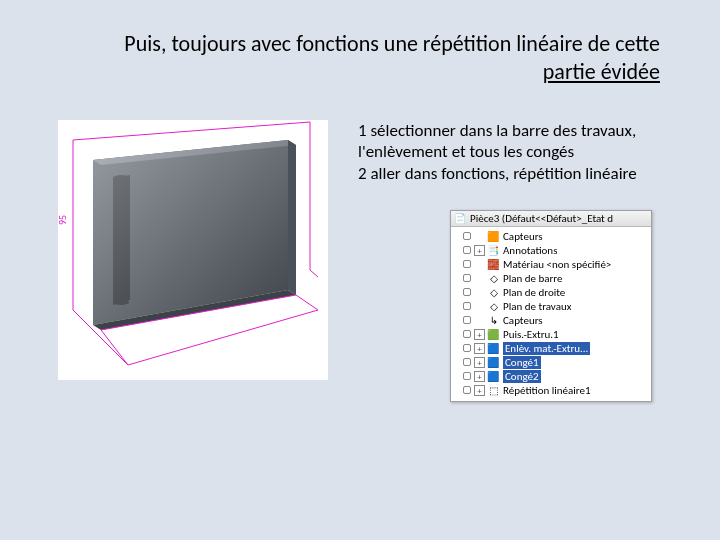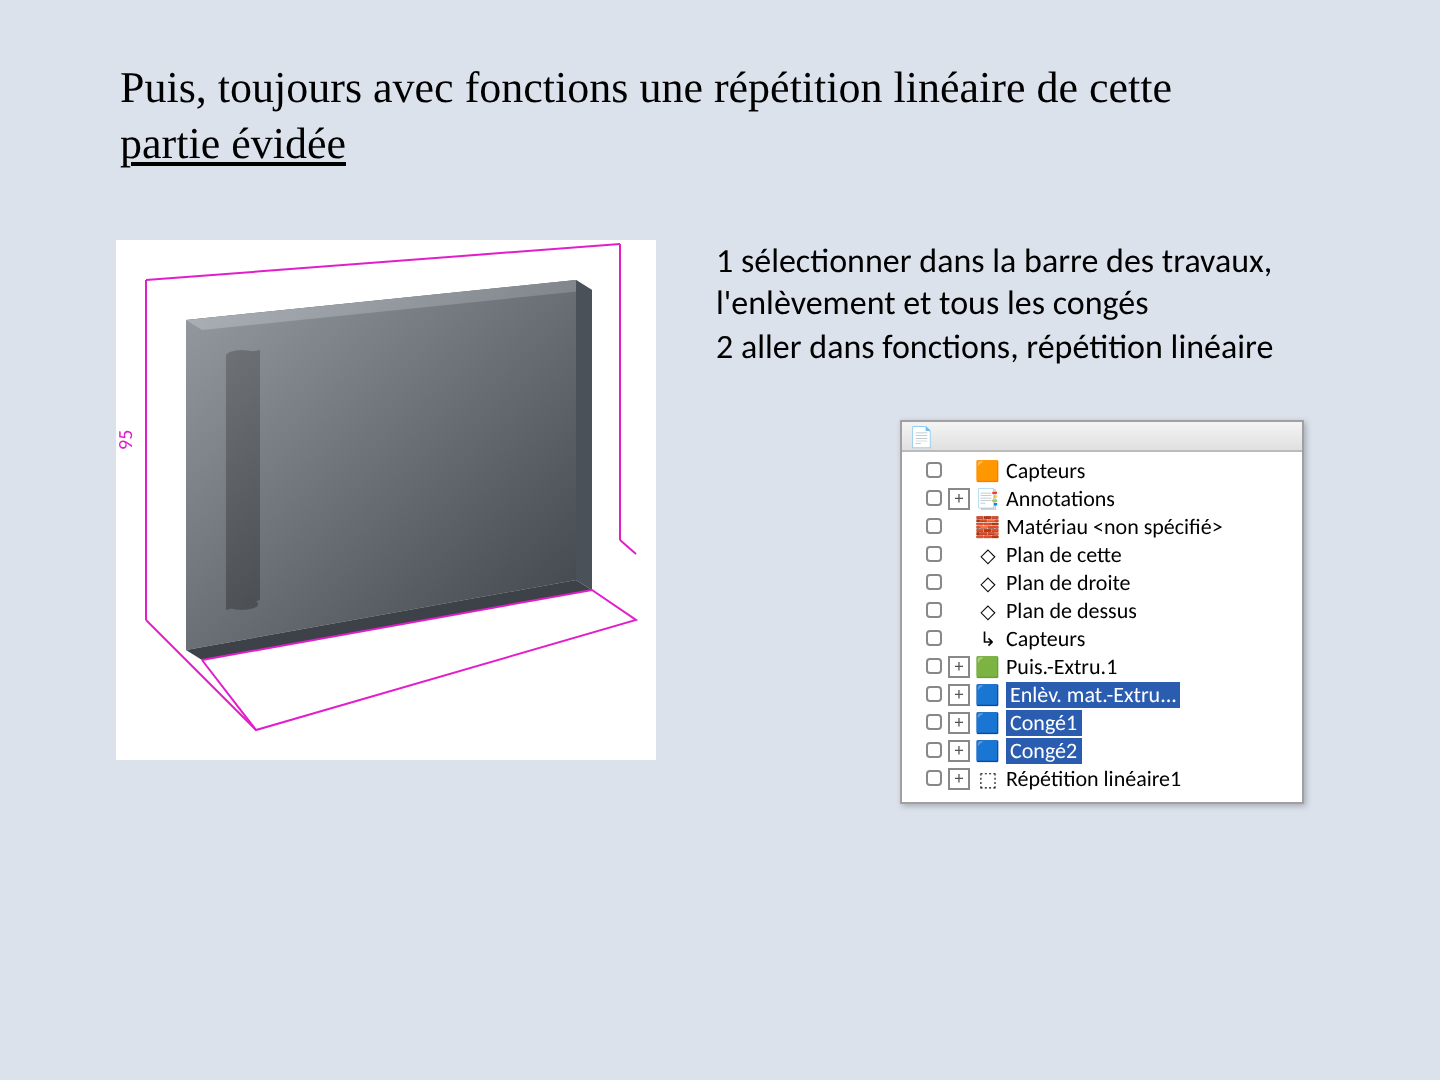--- a/index.html
+++ b/index.html
@@ -1,17 +1,17 @@
 <!DOCTYPE html>
 <html><head>
 <meta charset="utf-8">
 <style>
   html,body{margin:0;padding:0;width:720px;height:540px;background:#dce2ec;font-family:Calibri,Arial,sans-serif;color:#000;}
   .slide{position:relative;width:720px;height:540px;overflow:hidden;}
-  .title{position:absolute;left:60px;top:30px;width:600px;text-align:left;font-size:22px;line-height:1.25;font-family:Liberation Serif, serif;}
+  .title{position:absolute;left:60px;top:30px;width:600px;text-align:right;font-size:22px;line-height:1.25;}
   .title .u{text-decoration:underline;margin-top:24px;}
   .body-text{position:absolute;left:358px;top:120px;width:320px;font-size:17px;line-height:1.25;}
   .cad-image{position:absolute;left:58px;top:120px;width:270px;height:260px;background:#fff;}
   .cad-image svg{display:block;}
   .feature-tree{position:absolute;left:450px;top:210px;width:200px;height:190px;background:#fff;border:1px solid #a0a0a0;font-size:11px;box-shadow:1px 1px 3px rgba(0,0,0,0.25);}
   .ft-header{background:linear-gradient(#f4f4f4,#e0e0e0);border-bottom:1px solid #bbb;padding:1px 4px;white-space:nowrap;overflow:hidden;display:flex;align-items:center;gap:3px;}
   .ft-body{padding:2px 0 2px 10px;}
   .ft-row{display:flex;align-items:center;height:14px;padding:0 2px;gap:3px;white-space:nowrap;}
   .ft-row.sel .lbl{background:#2a5db0;color:#fff;padding:0 2px;}
   .ico{display:inline-flex;width:12px;height:12px;align-items:center;justify-content:center;font-size:10px;flex:0 0 auto;}
@@ -70,20 +70,21 @@
 
       <g stroke="#e21ecb" stroke-width="1" fill="none">
         <polyline points="43,210 238,175 260,190 70,245 43,210"></polyline>
       </g>
     </svg>
   </div>
 
   <div class="feature-tree">
     <div class="ft-header">
       <span class="ico">📄</span>
+      <span class="lbl">Pièce3 (Défaut&lt;&lt;Défaut&gt;_Etat d</span>
     </div>
     <div class="ft-body" id="ft-body">
         <div class="ft-row">
           <span class="dot"></span>
           <span style="width: 11px; flex: 0 0 auto;"></span>
           <span class="ico">🟧</span>
           <span class="lbl">Capteurs</span>
         </div>
         <div class="ft-row">
           <span class="dot"></span>
@@ -94,33 +95,33 @@
         <div class="ft-row">
           <span class="dot"></span>
           <span style="width: 11px; flex: 0 0 auto;"></span>
           <span class="ico">🧱</span>
           <span class="lbl">Matériau &lt;non spécifié&gt;</span>
         </div>
         <div class="ft-row">
           <span class="dot"></span>
           <span style="width: 11px; flex: 0 0 auto;"></span>
           <span class="ico">◇</span>
-          <span class="lbl">Plan de cette</span>
+          <span class="lbl">Plan de barre</span>
         </div>
         <div class="ft-row">
           <span class="dot"></span>
           <span style="width: 11px; flex: 0 0 auto;"></span>
           <span class="ico">◇</span>
           <span class="lbl">Plan de droite</span>
         </div>
         <div class="ft-row">
           <span class="dot"></span>
           <span style="width: 11px; flex: 0 0 auto;"></span>
           <span class="ico">◇</span>
-          <span class="lbl">Plan de dessus</span>
+          <span class="lbl">Plan de travaux</span>
         </div>
         <div class="ft-row">
           <span class="dot"></span>
           <span style="width: 11px; flex: 0 0 auto;"></span>
           <span class="ico">↳</span>
           <span class="lbl">Capteurs</span>
         </div>
         <div class="ft-row">
           <span class="dot"></span>
           <span class="exp">+</span>

